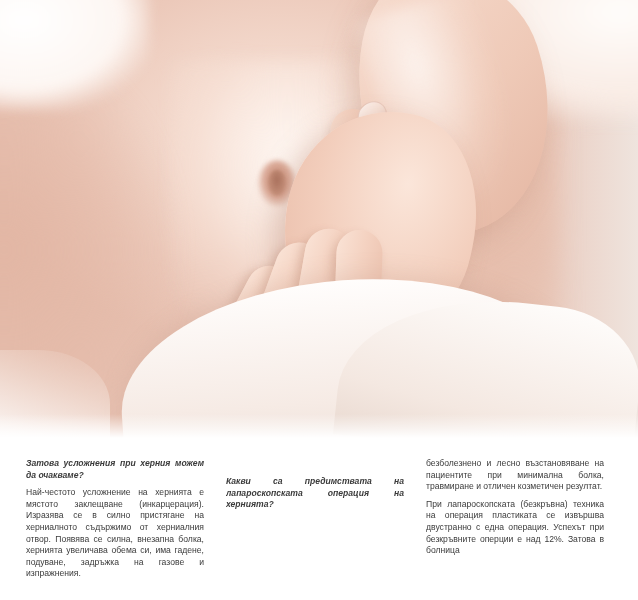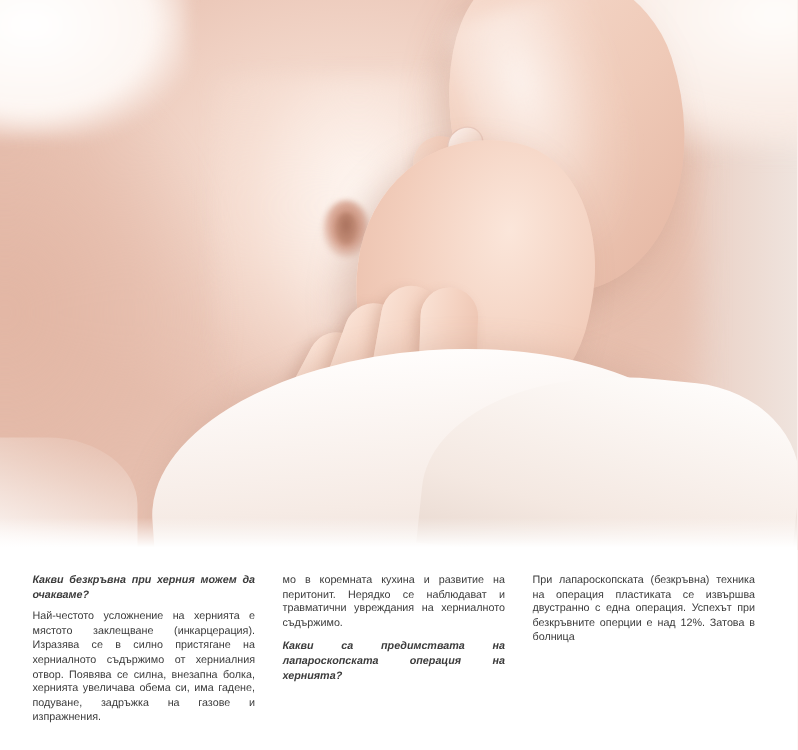--- a/index.html
+++ b/index.html
@@ -219,21 +219,21 @@
   }
   .heading {
     margin: 0 0 4px 0;
     font-size: 9.2px;
     line-height: 12px;
     font-weight: bold;
     font-style: italic;
     color: #e3007f;
     font-family: "Liberation Sans", sans-serif;
   }
-  .heading.spaced { margin-top: 7px; }
+  .heading.spaced { margin-top: 18px; }
 </style>
 </head>
 <body>
 
 <div id="page">
 
   <div class="photo">
     <div class="skin-base"></div>
     <div class="bg-right"></div>
     <div class="hip-left"></div>
@@ -264,27 +264,27 @@
 
     <div class="garment-bottom"></div>
     <div class="garment-bottom2"></div>
     <div class="garment-left-edge"></div>
     <div class="photo-fade"></div>
   </div>
 
   <div class="article">
 
     <div class="col">
-      <p class="heading">Какви безкръвна при херния можем да очакваме?</p>
+      <p class="heading">Затова усложнения при херния можем да очакваме?</p>
       <p>Най-честото усложнение на хернията е мястото заклещване (инкарцерация). Изразява се в силно пристягане на херниалното съдържимо от херниалния отвор. Появява се силна, внезапна болка, хернията увеличава обема си, има гадене, подуване, задръжка на газове и изпражнения.</p>
     </div>
 
     <div class="col">
-      <p>мо в коремната кухина и развитие на перитонит. Нерядко се наблюдават и травматични увреждания на херниалното съдържимо.</p>
       <p class="heading spaced">Какви са предимствата на лапароскопската операция на хернията?</p>
     </div>
 
     <div class="col">
+      <p>безболезнено и лесно възстановяване на пациентите при минимална болка, травмиране и отличен козметичен резултат.</p>
       <p>При лапароскопската (безкръвна) техника на операция пластиката се извършва двустранно с една операция. Успехът при безкръвните оперции е над 12%. Затова в болница</p>
     </div>
 
   </div>
 </div>
 
 </body></html>

